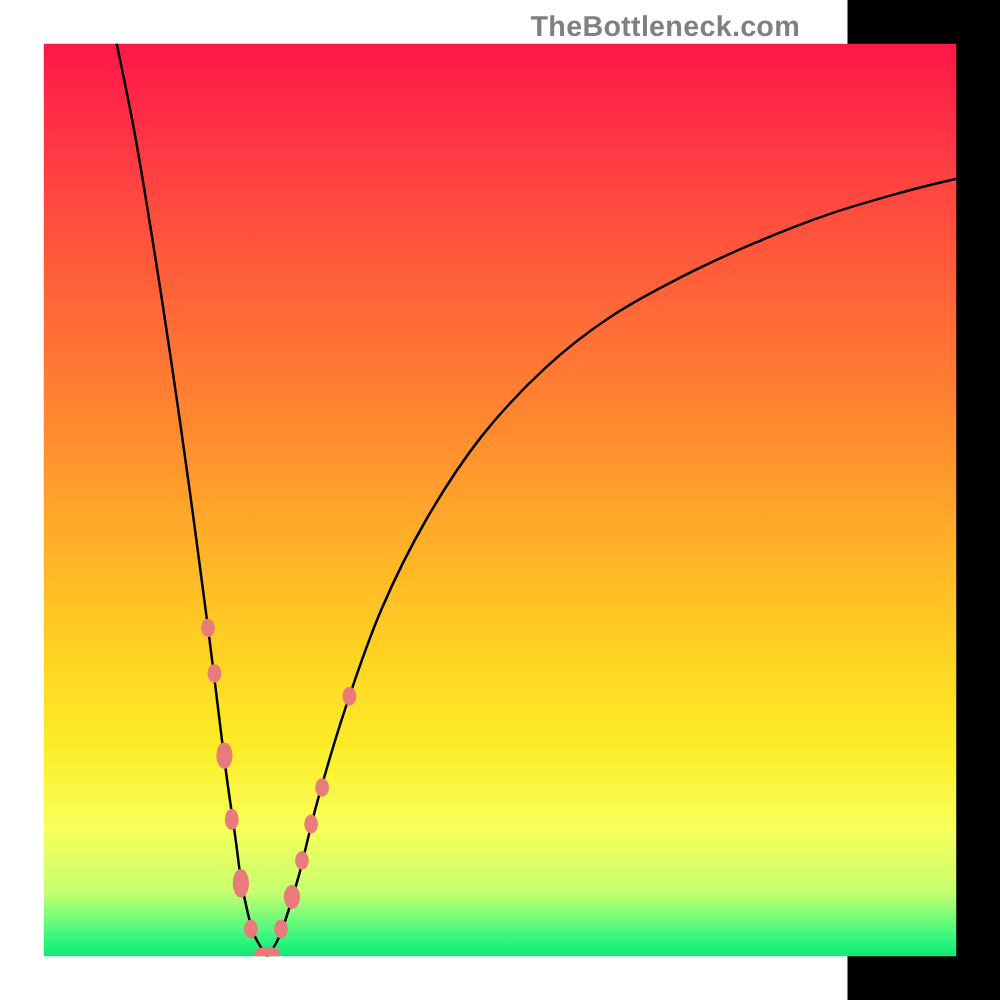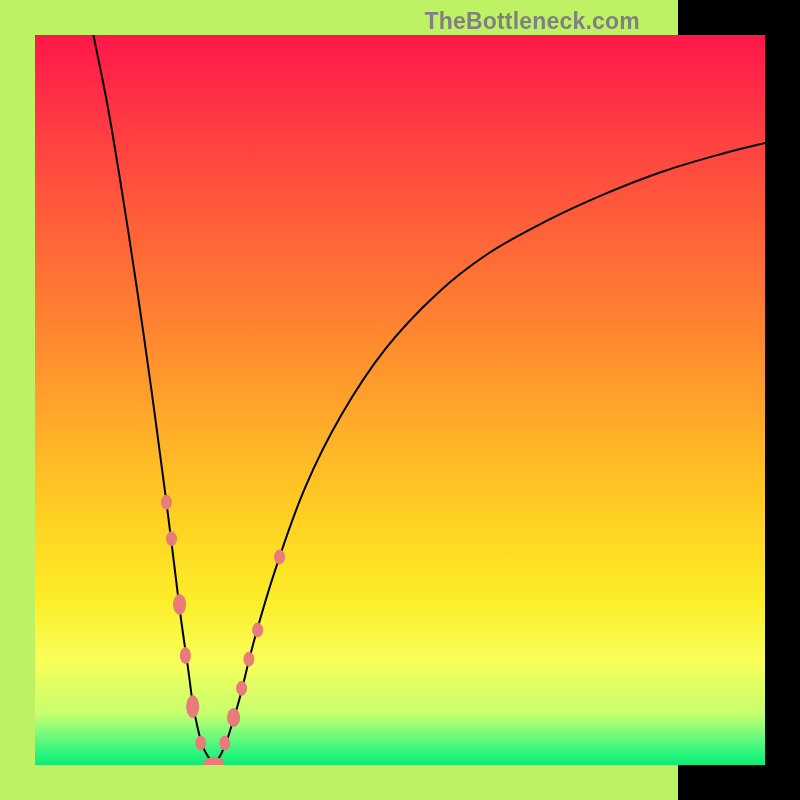--- a/index.html
+++ b/index.html
@@ -8,21 +8,21 @@
     width: 800px;
     height: 800px;
     background: #000;
     overflow: hidden;
     font-family: Arial, Helvetica, sans-serif;
   }
   .outer {
     position: relative;
     width: 678px;
     height: 800px;
-    background: #bef264;
+    background: #ffffff;
     text-decoration: underline;
   }
   .plot-area {
     position: absolute;
     left: 35px;
     top: 35px;
     width: 730px;
     height: 730px;
     
     background: linear-gradient(

